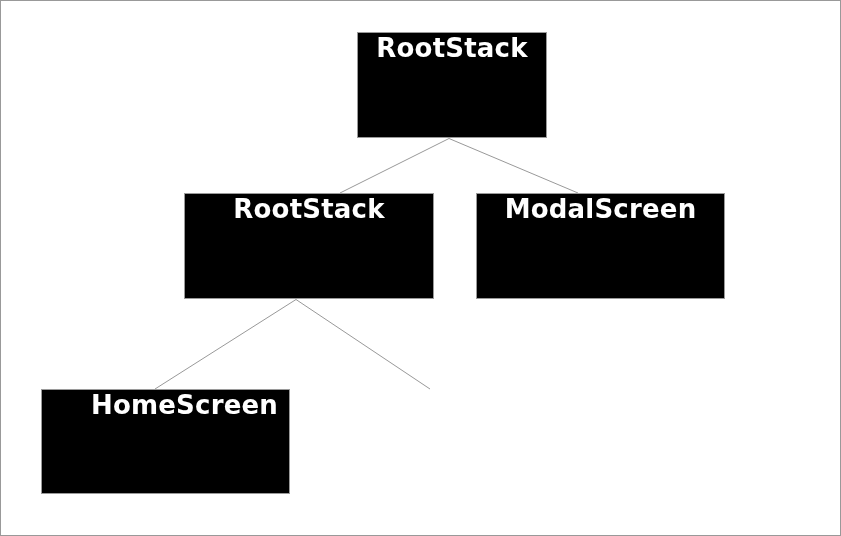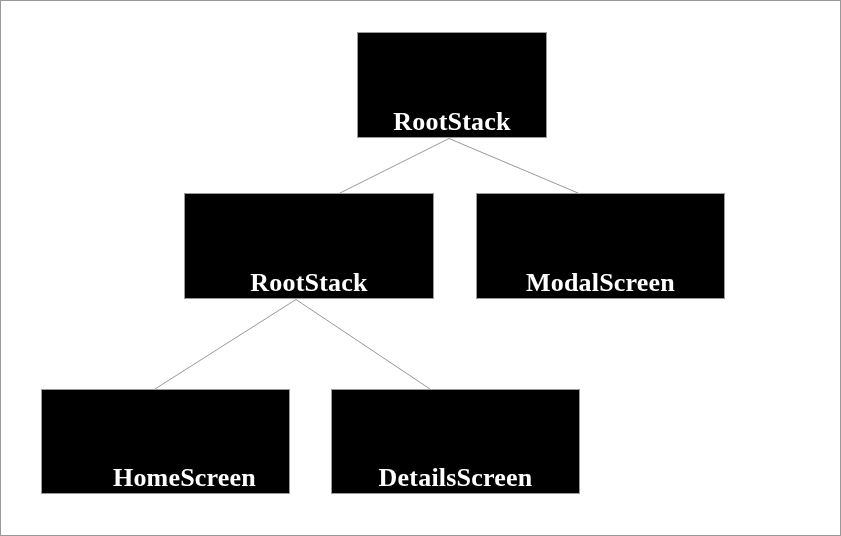--- a/index.html
+++ b/index.html
@@ -24,23 +24,22 @@
     width: 841px;
     height: 536px;
     pointer-events: none;
   }
   .node {
     position: absolute;
     background: #000000;
     border: 1px solid #9a9a9a;
     box-sizing: border-box;
     display: flex;
-    align-items: flex-end;
+    align-items: flex-start;
     justify-content: center;
-    font-family: Liberation Serif, serif;
   }
   .node .label {
     color: #ffffff;
     font-size: 26px;
     font-weight: 700;
     letter-spacing: 0.2px;
     white-space: nowrap;
   }
   .node-root    { left: 356px; top: 31px;  width: 190px; height: 106px; }
   .node-main    { left: 183px; top: 192px; width: 250px; height: 106px; }
@@ -69,17 +68,14 @@
   </div>
 
   <div class="node node-modal">
     <span class="label">ModalScreen</span>
   </div>
 
   <div class="node node-home">
     <span class="label">HomeScreen</span>
   </div>
 
-  <div class="node node-details">
-    <span class="label">DetailsScreen</span>
-  </div>
 
 </div>
 
 </body></html>

